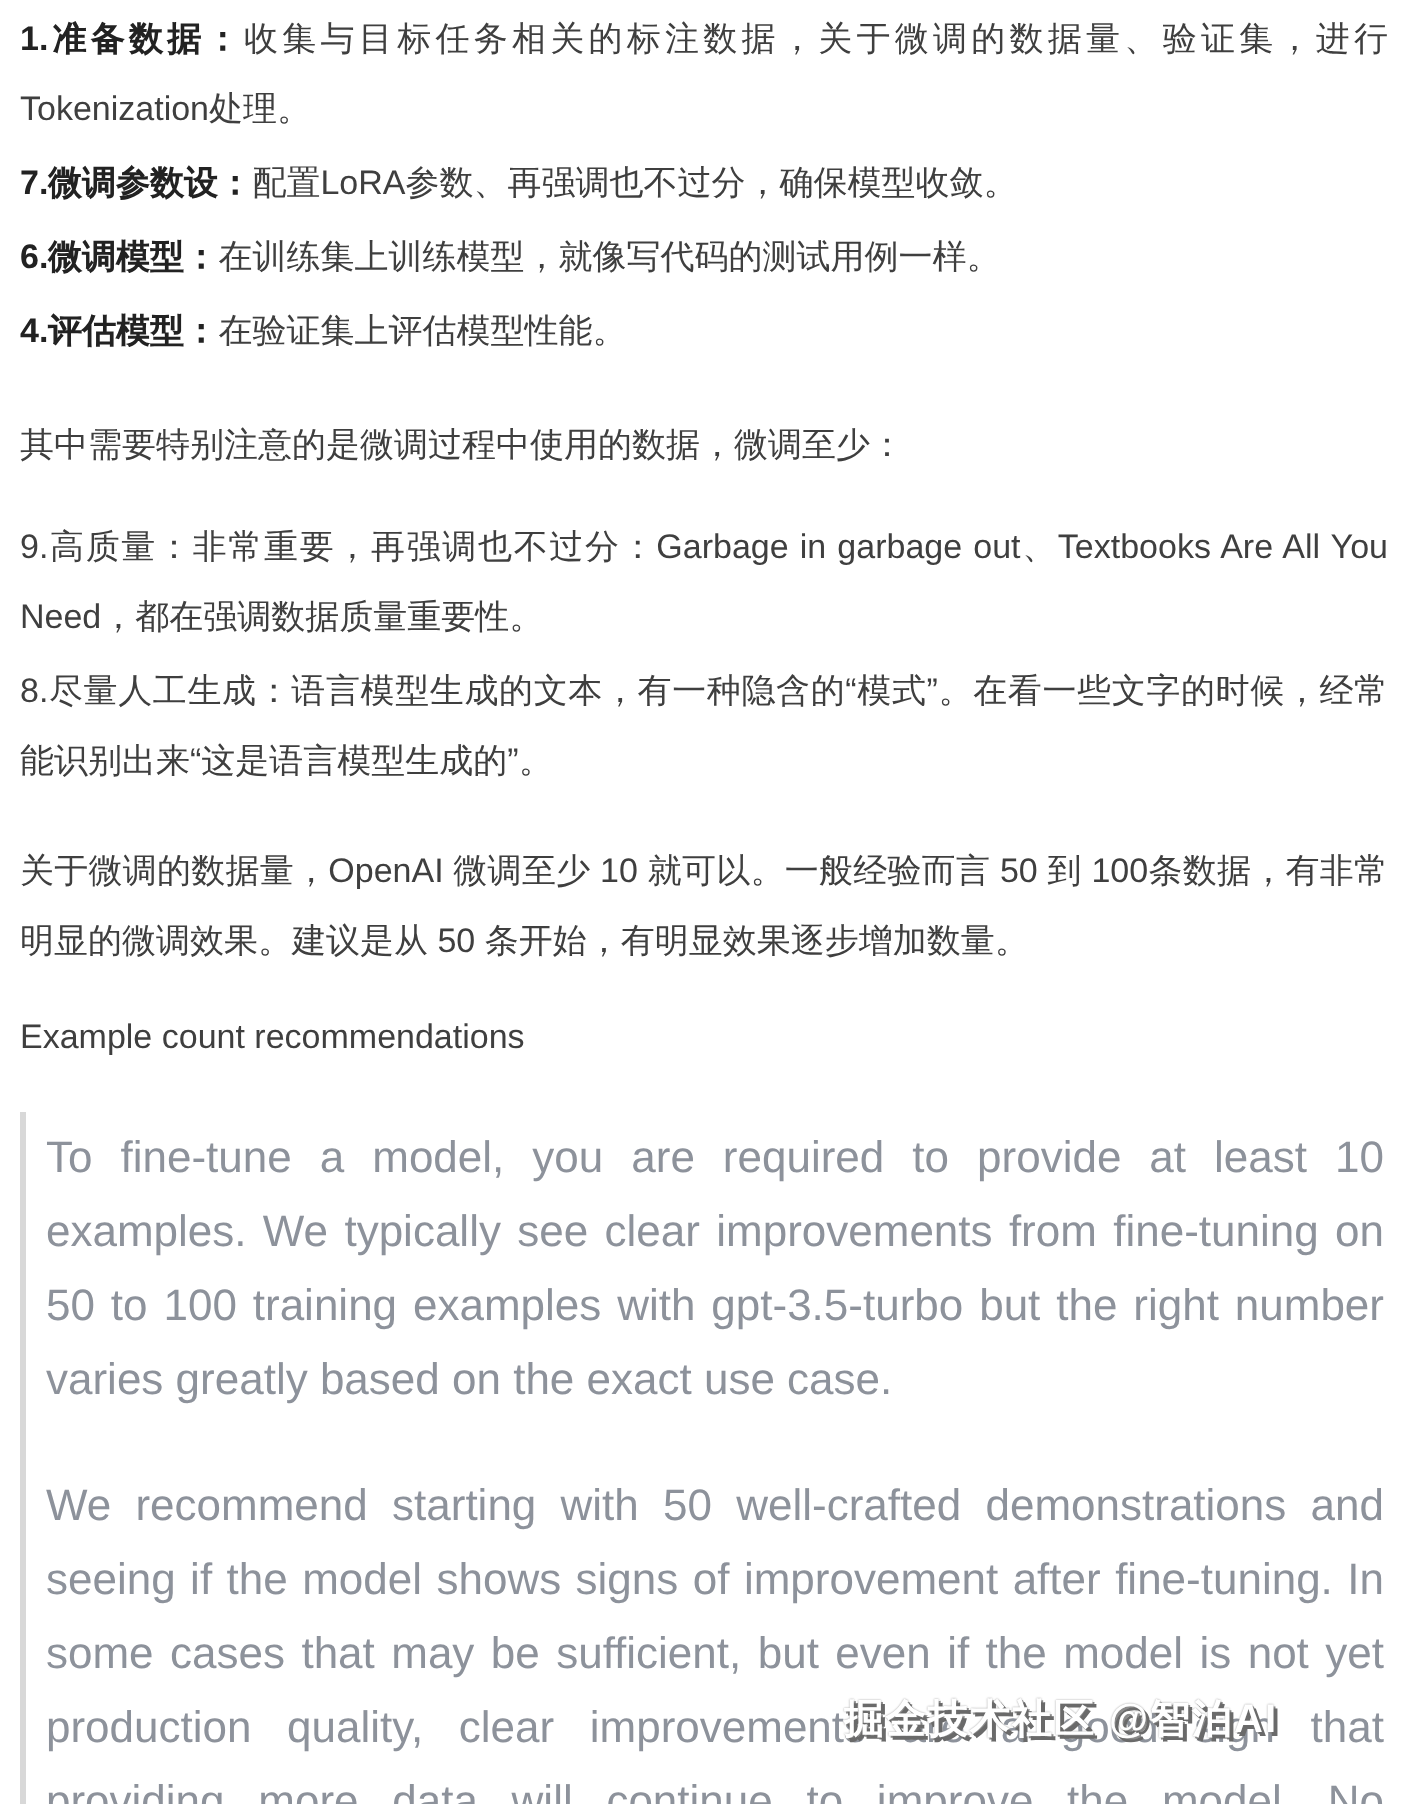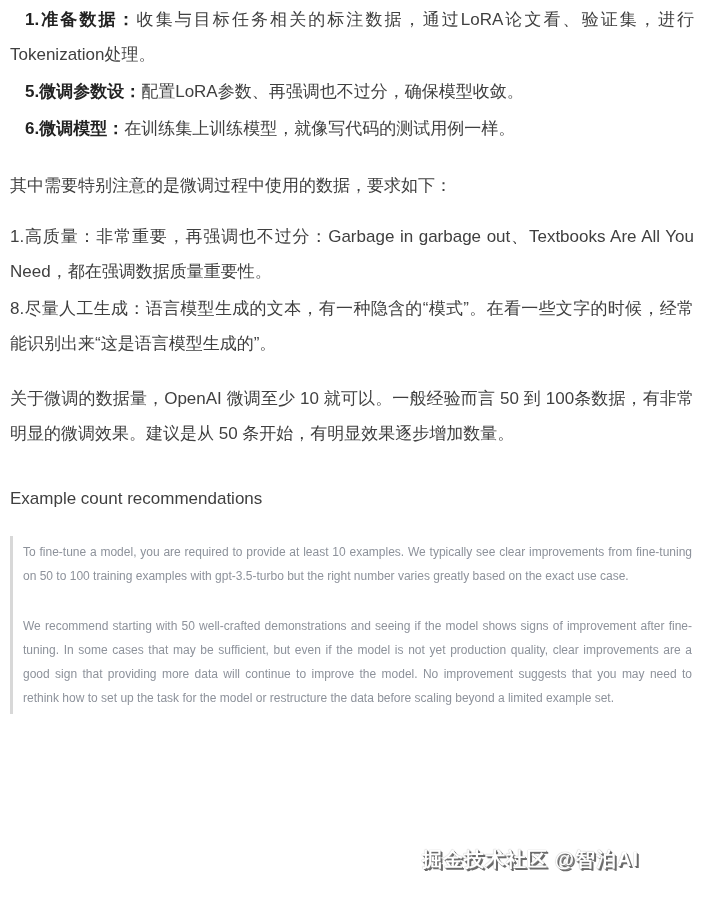--- a/index.html
+++ b/index.html
@@ -27,36 +27,35 @@
     color: var(--body-text);
     text-align: justify;
   }
   .para {
     margin: 0 0 2px 0;
     line-height: 35px;
   }
   .para strong {
     color: var(--bold-text);
     font-weight: bold;
-    margin-left: 15px;
   }
   .mt-22 { margin-top: 22px; }
   .mt-16 { margin-top: 16px; }
   .mt-20 { margin-top: 20px; }
-  .mt-14 { margin-top: 30px; }
+  .mt-14 { margin-top: 13px; }
   blockquote.quote-block {
     margin: 20px 0 0 0;
     border-left: 3px solid var(--quote-border);
     padding: 4px 2px 4px 10px;
     color: var(--quote-text);
   }
   blockquote.quote-block p {
     margin: 0 0 26px 0;
-    line-height: 24px;
-    font-size: 12px;
+    line-height: 37px;
+    font-size: 22px;
     text-align: justify;
   }
   blockquote.quote-block p:last-child { margin-bottom: 0; }
   .watermark {
     position: absolute;
     left: 422px;
     top: 846px;
     font-size: 20px;
     font-weight: bold;
     letter-spacing: 1px;
@@ -65,30 +64,31 @@
     text-shadow: 2px 2px 0 var(--wm-shadow), 1px 1px 0 #8a8a8a, 0 0 1px #9a9a9a;
     z-index: 10;
     pointer-events: none;
   }
 </style>
 </head>
 <body>
 
 <div class="article">
 
-  <p class="para step"><strong>1.准备数据：</strong><span>收集与目标任务相关的标注数据，通过LoRA论文看、验证集，进行Tokenization处理。</span></p>
+  <p class="para step"><strong>1.准备数据：</strong><span>收集与目标任务相关的标注数据，关于微调的数据量、验证集，进行Tokenization处理。</span></p>
 
-  <p class="para step"><strong>5.微调参数设：</strong><span>配置LoRA参数、再强调也不过分，确保模型收敛。</span></p>
+  <p class="para step"><strong>7.微调参数设：</strong><span>配置LoRA参数、再强调也不过分，确保模型收敛。</span></p>
 
   <p class="para step"><strong>6.微调模型：</strong><span>在训练集上训练模型，就像写代码的测试用例一样。</span></p>
 
+  <p class="para step"><strong>4.评估模型：</strong><span>在验证集上评估模型性能。</span></p>
 
-  <p class="para mt-22">其中需要特别注意的是微调过程中使用的数据，要求如下：</p>
+  <p class="para mt-22">其中需要特别注意的是微调过程中使用的数据，微调至少：</p>
 
-  <p class="para mt-16">1.高质量：非常重要，再强调也不过分：Garbage in garbage out、Textbooks Are All You Need，都在强调数据质量重要性。</p>
+  <p class="para mt-16">9.高质量：非常重要，再强调也不过分：Garbage in garbage out、Textbooks Are All You Need，都在强调数据质量重要性。</p>
 
 
   <p class="para">8.尽量人工生成：语言模型生成的文本，有一种隐含的“模式”。在看一些文字的时候，经常能识别出来“这是语言模型生成的”。</p>
 
 
   <p class="para mt-20">关于微调的数据量，OpenAI 微调至少 10 就可以。一般经验而言 50 到 100条数据，有非常明显的微调效果。建议是从 50 条开始，有明显效果逐步增加数量。</p>
 
   <p class="para mt-14">Example count recommendations</p>
 
   <blockquote class="quote-block">

